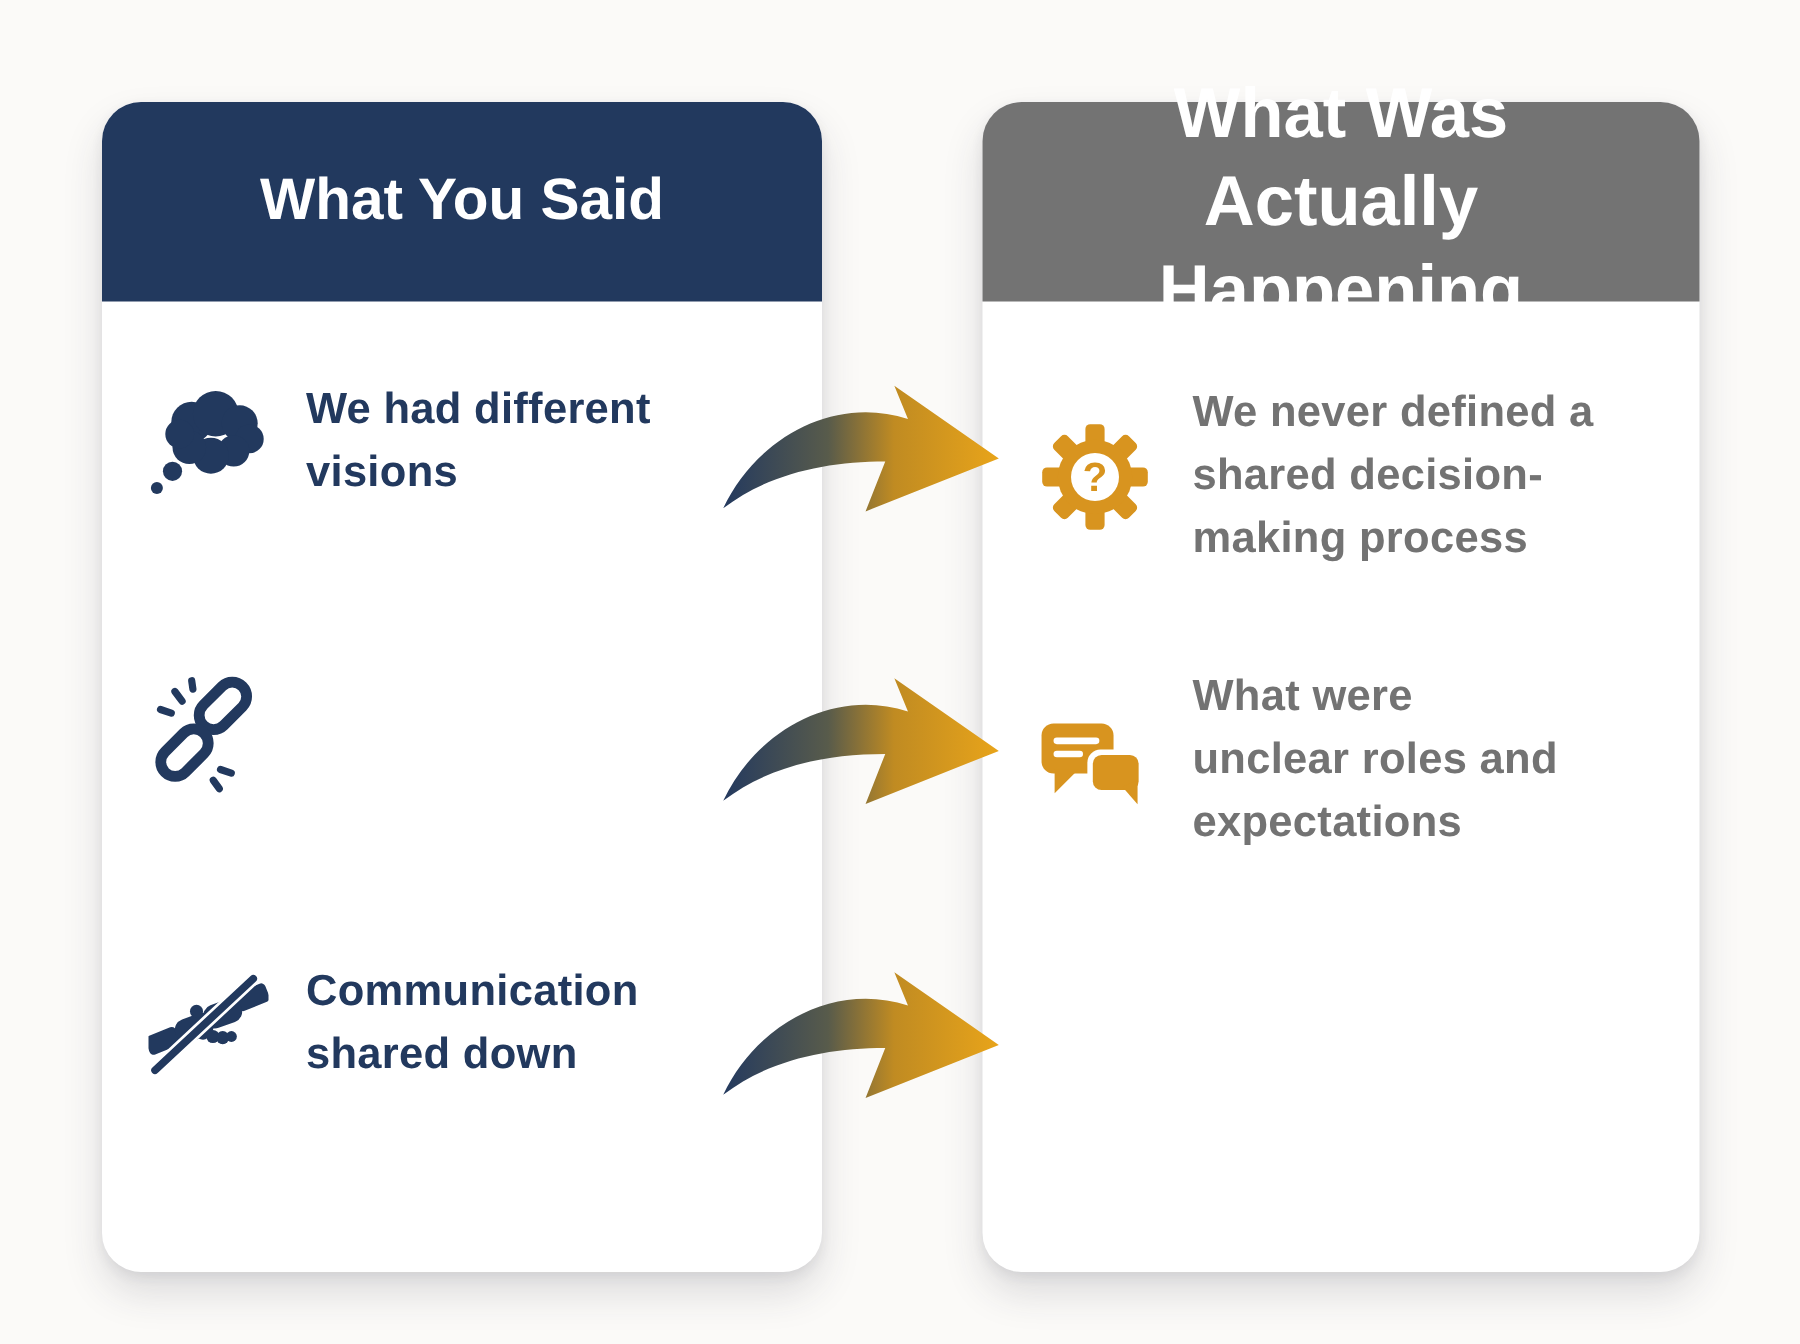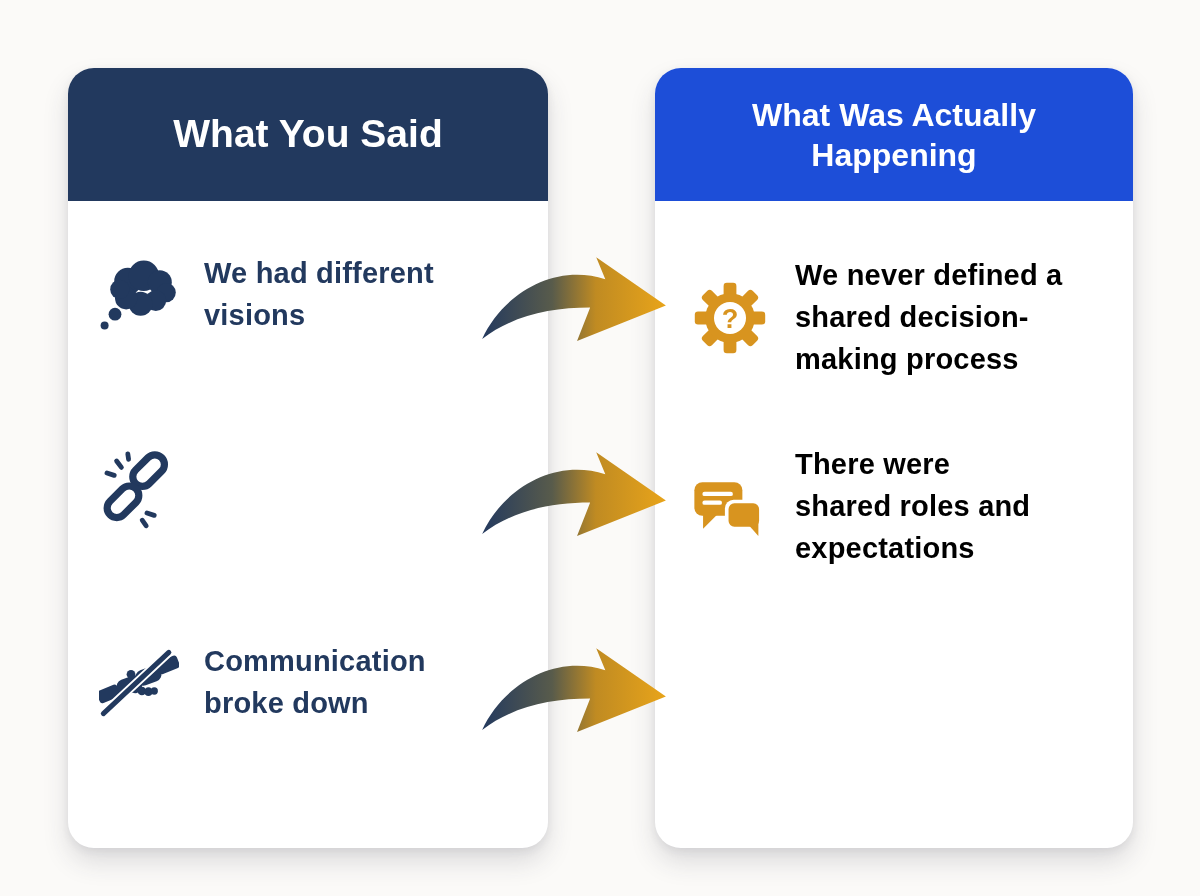--- a/index.html
+++ b/index.html
@@ -20,36 +20,36 @@
   .card-left  { left:68px;  width:480px; }
   .card-right { left:655px; width:478px; }
 
   .card-header {
     height:133px; border-radius:26px 26px 0 0;
     display:flex; align-items:center; justify-content:center;
     text-align:center; color:#FFFFFF; font-weight:bold;
     padding:0 34px; line-height:1.25;
   }
   .card-left  .card-header { background:#22395E; font-size:39px; }
-  .card-right .card-header { background:#1d4ed8; font-size:32px; }
+  .card-right .card-header { background:#737373; font-size:47px; }
 
   .card-body {
     display:flex; flex-direction:column; align-items:flex-start;
     height:calc(100% - 133px);
   }
   .card-left  .card-body { padding:50px 18px 16px 30px; gap:106px; }
   .card-right .card-body { padding:54px 14px 0 34px; gap:64px; }
 
   .row { display:flex; align-items:center; gap:24px; }
   .icon-box { flex:0 0 82px; height:88px; display:flex; align-items:center; justify-content:center; }
   .icon-box svg { width:80px; height:86px; }
 
   .label { font-weight:bold; font-size:29px; line-height:1.44; letter-spacing:.2px; }
   .card-left  .label { color:#22395E; }
-  .card-right .label { color:#000000; }
+  .card-right .label { color:#737373; }
   .lw-a { max-width:292px; }
   .lw-b { max-width:285px; }
   .lw-c { max-width:290px; }
   .rw-a { max-width:300px; }
   .rw-b { max-width:255px; }
   .rw-c { max-width:252px; }
 
   .arrow { position:absolute; width:202px; height:106px; z-index:6; }
   .arrow svg { width:100%; height:100%; display:block; }
   .arrow-1 { left:472px; top:243px; }
@@ -116,21 +116,21 @@
               <circle cx="50" cy="58" r="6"></circle>
                 <circle cx="59" cy="61" r="6"></circle>
               <circle cx="68" cy="62" r="6"></circle>
                 <circle cx="76" cy="61" r="5"></circle>
               <circle cx="44" cy="38" r="6"></circle>
             </g>
             <line x1="6" y1="92" x2="96" y2="8" stroke="#FFFFFF" stroke-width="12" stroke-linecap="round"></line>
             <line x1="6" y1="92" x2="96" y2="8" stroke="#22395E" stroke-width="7" stroke-linecap="round"></line>
           </svg>
         </span>
-        <span class="label lw-c">Communication broke down</span>
+        <span class="label lw-c">Communication shared down</span>
       </div>
 
     </div>
   </div>
 
   <div class="card card-right">
     <div class="card-header">
       <span>What Was Actually Happening</span>
     </div>
     <div class="card-body">
@@ -162,21 +162,21 @@
           <svg viewBox="0 0 110 100" aria-hidden="true">
             <rect x="6" y="16" width="66" height="46" rx="11" fill="#D8941F"></rect>
             <polygon points="18,58 18,80 40,58" fill="#D8941F"></polygon>
             <rect x="17" y="29" width="42" height="6" rx="3" fill="#FFFFFF"></rect>
             <rect x="17" y="41" width="27" height="6" rx="3" fill="#FFFFFF"></rect>
             <rect x="48" y="40" width="52" height="42" rx="12" fill="#FFFFFF"></rect>
             <rect x="53" y="45" width="42" height="32" rx="8" fill="#D8941F"></rect>
             <polygon points="80,74 94,90 94,68" fill="#D8941F"></polygon>
           </svg>
         </span>
-        <span class="label rw-c">There were shared roles and expectations</span>
+        <span class="label rw-c">What were unclear roles and expectations</span>
       </div>
 
     </div>
   </div>
 
   <div class="arrow arrow-1">
     <svg viewBox="0 0 200 105" aria-hidden="true">
       <defs>
         <linearGradient id="grad1" x1="0" y1="0" x2="1" y2="0">
           <stop offset="0" stop-color="#243A5F"></stop>

